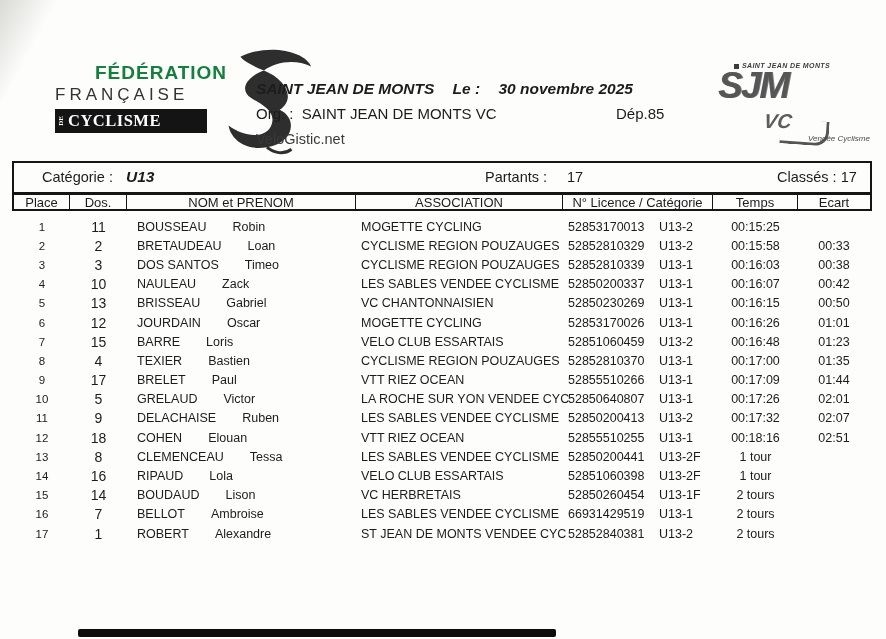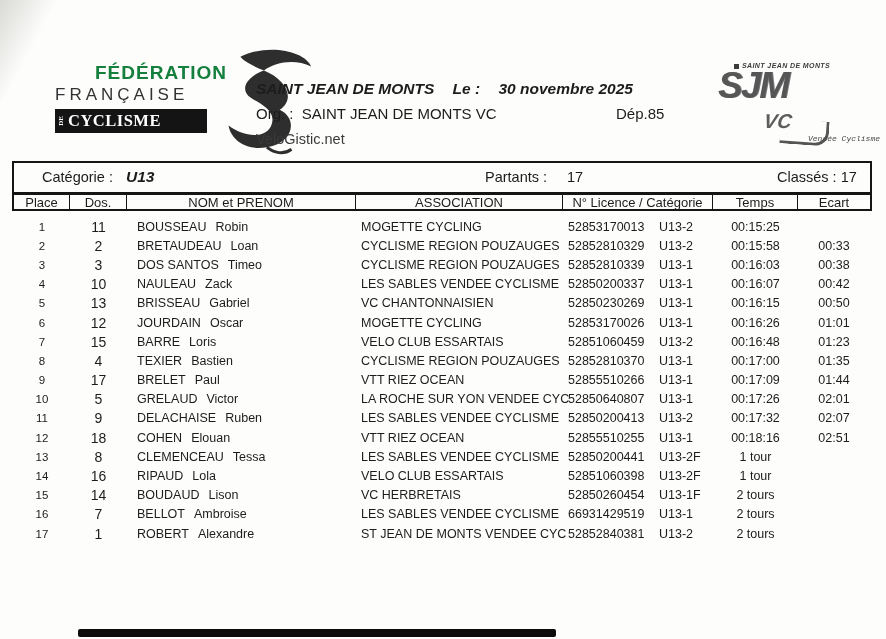--- a/index.html
+++ b/index.html
@@ -33,21 +33,21 @@
   .sjm-top .bullet{display:inline-block;width:5px;height:5px;background:#3c3c3c;
     margin-right:3px;vertical-align:middle;}
   .sjm-big{font-size:37px;font-weight:bold;font-style:italic;letter-spacing:-2px;
     color:#565656;line-height:.9;margin-left:6px;
     text-shadow:1px 0 0 #7a7a7a;}
   .sjm-vc{position:absolute;left:52px;top:48px;font-size:20px;font-weight:bold;
     font-style:italic;color:#5d5d5d;transform:skewX(-8deg);}
   .sjm-hook{position:absolute;left:68px;top:58px;width:46px;height:22px;
     border-bottom:3px solid #555;border-right:3px solid #555;
     border-bottom-right-radius:14px;transform:rotate(4deg);}
-  .sjm-script{position:absolute;left:96px;top:72px;font-family:Liberation Mono, monospace;
+  .sjm-script{position:absolute;left:96px;top:72px;font-family:Liberation Sans, sans-serif;
     font-style:italic;font-size:8px;color:#4a4a4a;white-space:nowrap;}
   
   .results{position:absolute;left:12px;top:161px;width:860px;box-sizing:border-box;}
   .cat-bar{position:relative;height:34px;border:2px solid #151515;border-bottom-width:3px;
     box-sizing:border-box;font-size:14.5px;}
   .cat-bar span{position:absolute;top:6px;white-space:nowrap;}
   .cat-label{left:28px;}
   .cat-value{left:112px;font-weight:bold;font-style:italic;font-size:15.5px;top:5px!important;}
   .partants-label{left:471px;}
   .partants-value{left:553px;}
@@ -58,21 +58,21 @@
     border-right:1.5px solid #151515;box-sizing:border-box;white-space:nowrap;}
   .hcell:last-child{border-right:none;}
   .c-place{width:56px;}.c-dos{width:57px;}.c-name{width:229px;}.c-assoc{width:207px;}
   .c-lic{width:150px;}.c-temps{width:85px;}.c-ecart{width:72px;}
   .rows{padding-top:6px;font-size:12.5px;}
   .row{display:flex;height:19.2px;align-items:center;margin-left:2px;}
   .cell{box-sizing:border-box;white-space:nowrap;overflow:visible;}
   .cell.place{width:56px;text-align:center;font-size:11.5px;}
   .cell.dos{width:57px;text-align:center;font-size:14px;}
   .cell.name{width:229px;padding-left:10px;}
-  .cell.name .first{margin-left:9px;}
+  .cell.name .first{margin-left:26px;}
   .cell.assoc{width:207px;padding-left:5px;}
   .cell.lic{width:150px;display:flex;}
   .cell.lic .num{width:96px;padding-left:5px;box-sizing:border-box;}
   .cell.lic .cat{}
   .cell.temps{width:85px;text-align:center;}
   .cell.ecart{width:72px;text-align:center;}
   
   .scan-bar{position:absolute;left:78px;top:629px;width:478px;height:8px;
     background:#0c0c0c;border-radius:2px;}
 </style>

